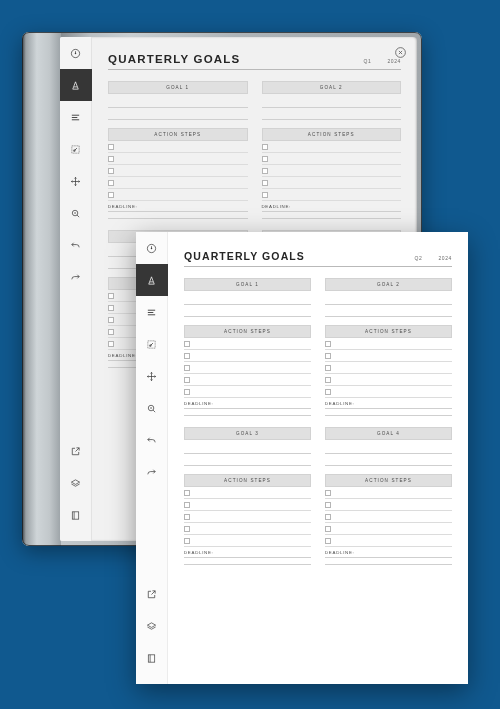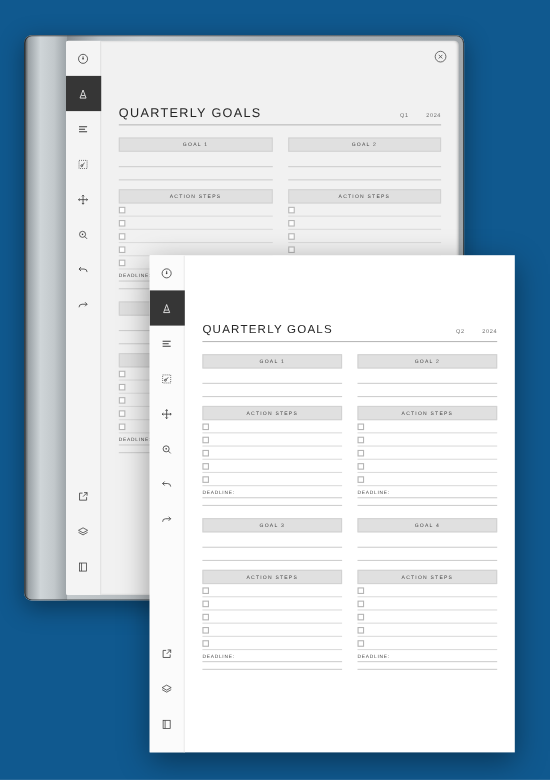--- a/index.html
+++ b/index.html
@@ -70,23 +70,22 @@
   .close-btn {
     position: absolute; right: 10px; top: 8px;
     width: 13px; height: 13px; color: #5a5a5a;
   }
   .head-row {
     display: flex; align-items: flex-end; justify-content: space-between;
     padding-bottom: 4px;
     border-bottom: 1px solid #b9b9b9;
   }
   .doc-title {
-    font-size: 11.5px; letter-spacing: 1.2px; color: #262626; font-weight: 400;
+    font-size: 11.5px; letter-spacing: 1.2px; color: #262626; font-weight: 700;
     white-space: nowrap;
-    margin-top: 44px;
   }
   .head-meta { display: flex; gap: 16px; align-items: baseline; padding-bottom: 1px;}
   .meta-q, .meta-y { font-size: 5px; letter-spacing: .6px; color: #6c6c6c; }
 
   .goals-grid {
     display: grid;
     grid-template-columns: 1fr 1fr;
     column-gap: 14px;
   }
   .goal-block { padding-top: 11px; }

